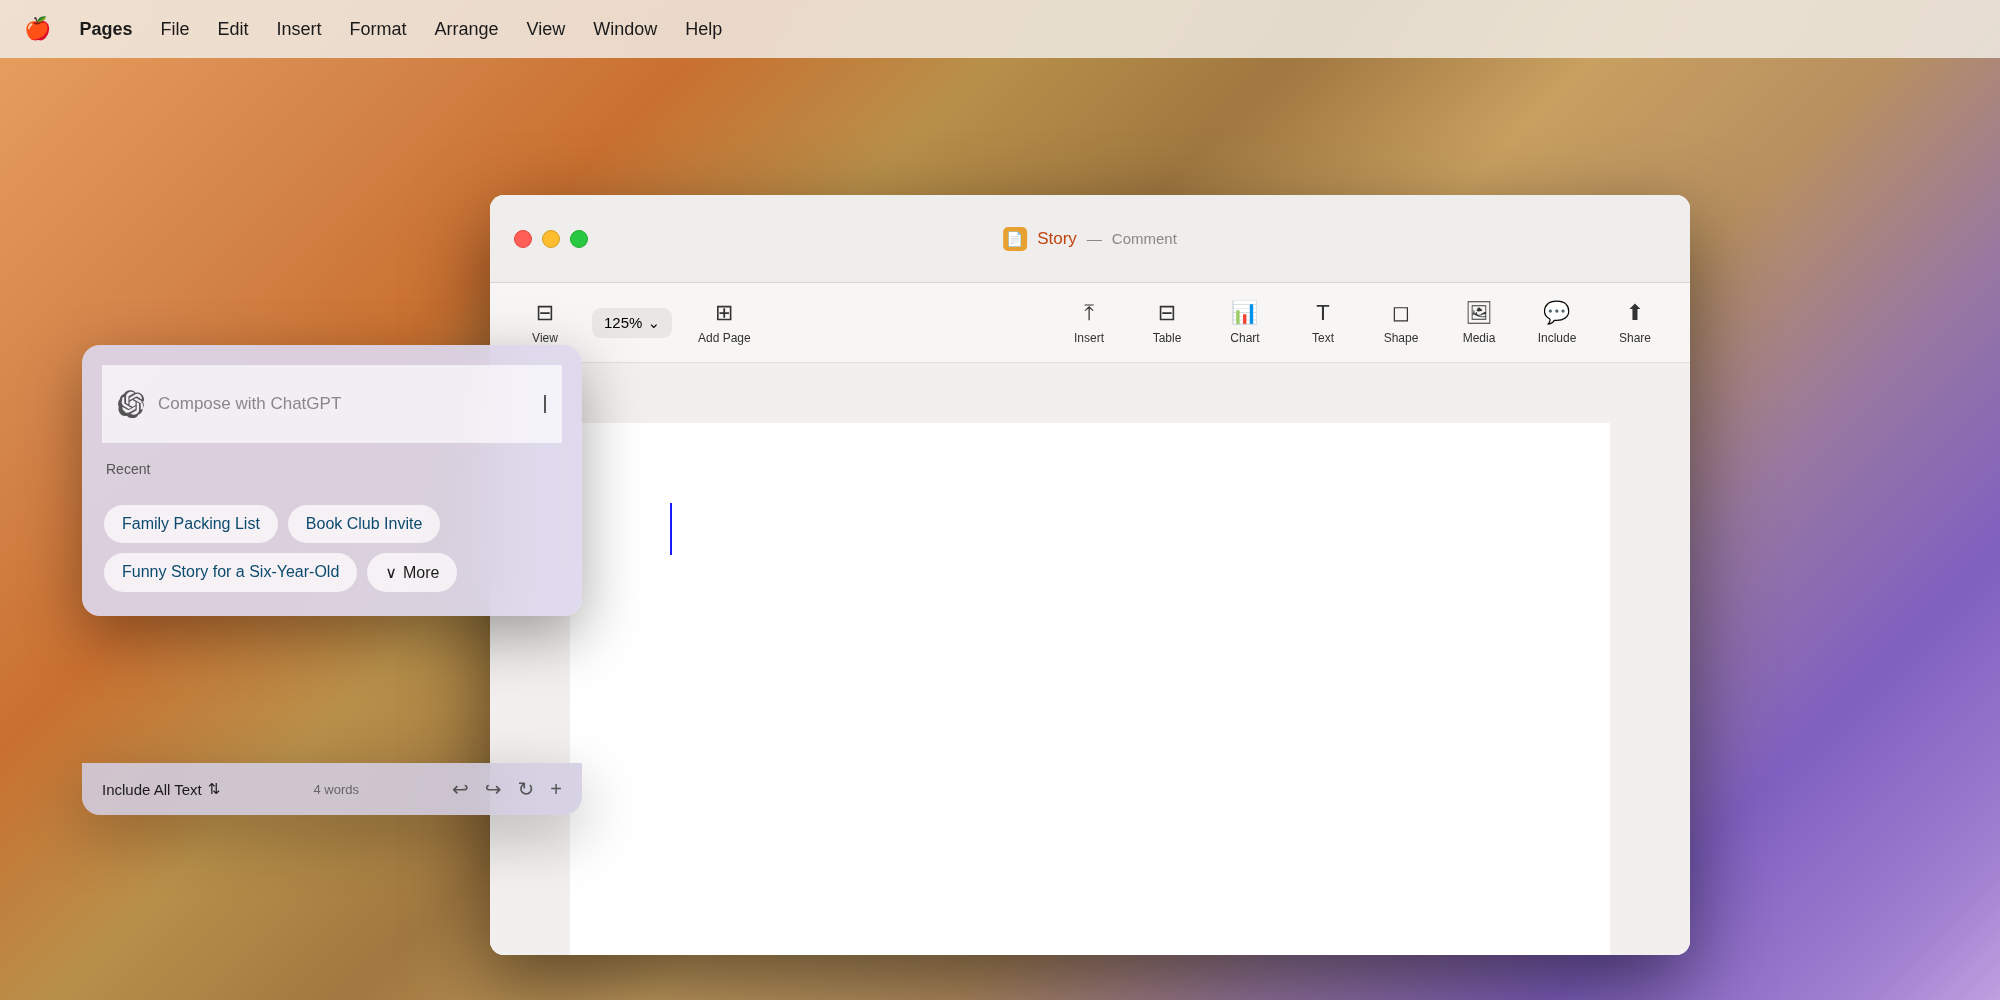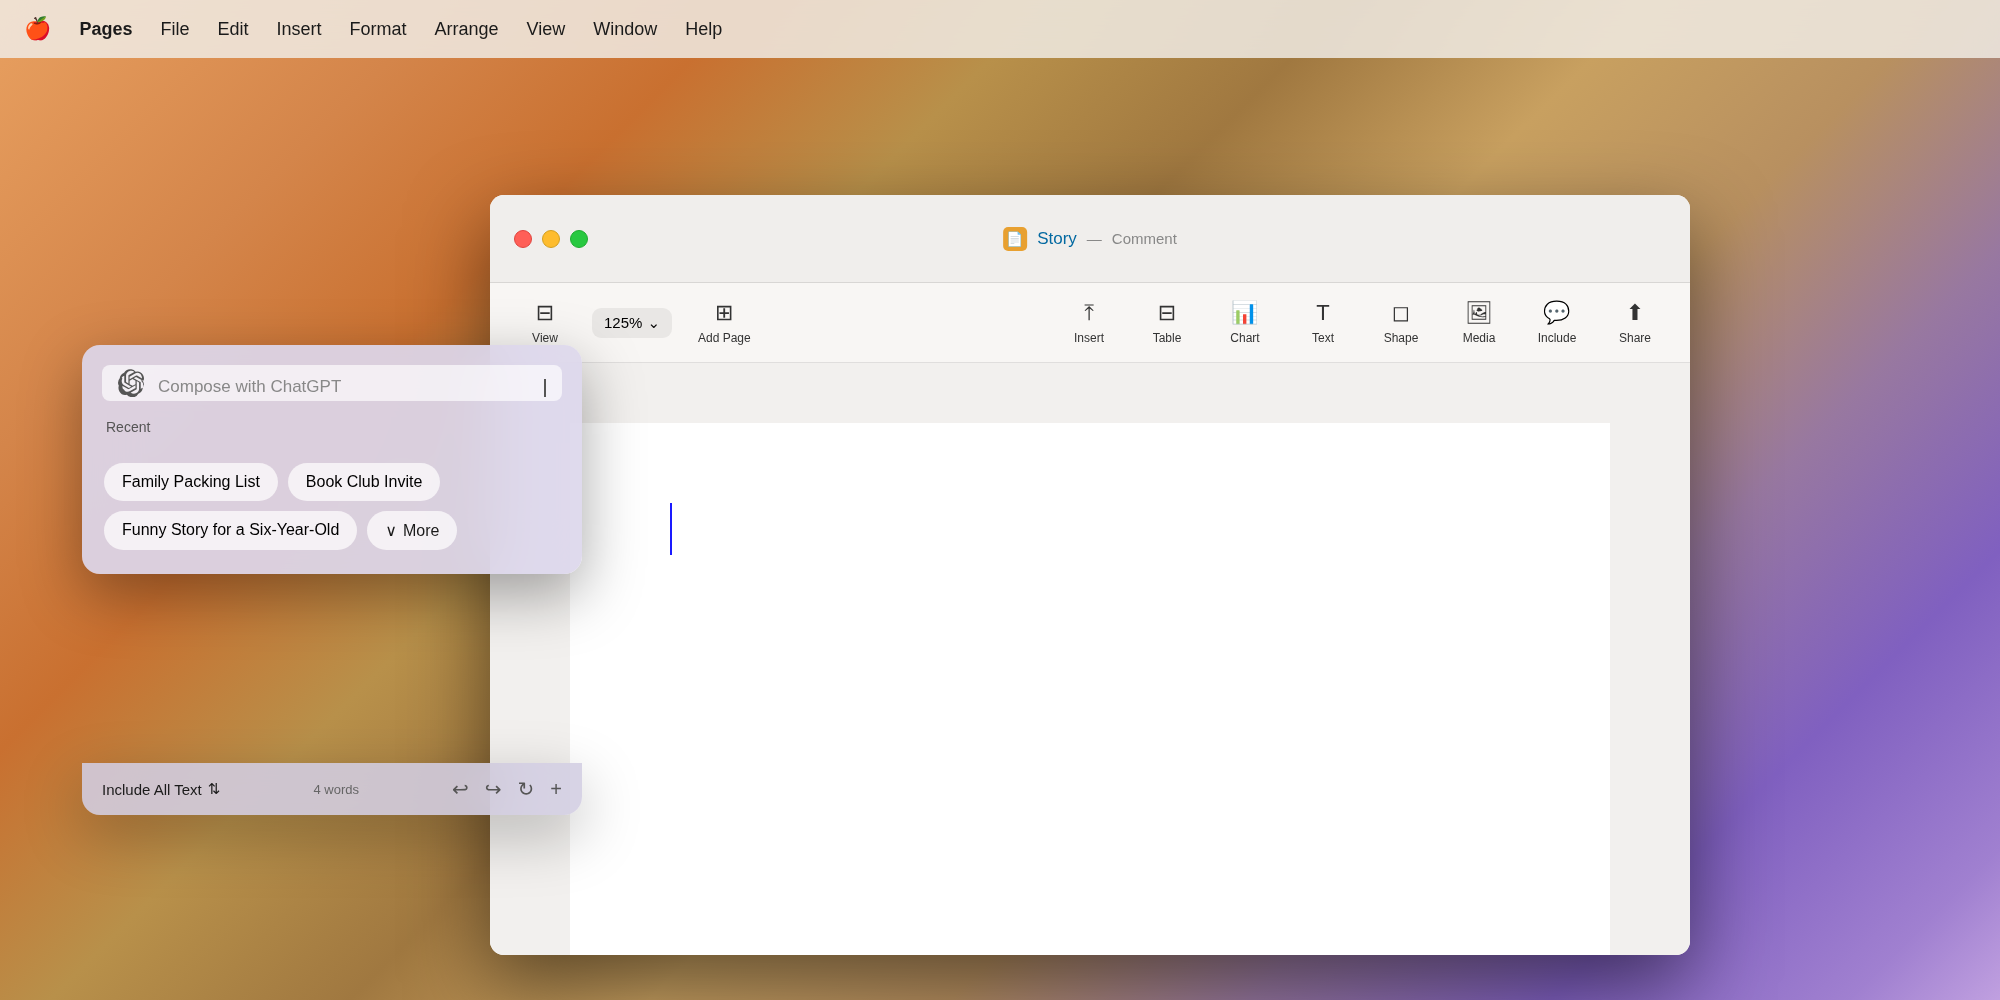--- a/index.html
+++ b/index.html
@@ -99,21 +99,21 @@
       background: #e8a030;
       border-radius: 5px;
       display: flex;
       align-items: center;
       justify-content: center;
       font-size: 14px;
     }
     .pages-title-text {
       font-size: 17px;
       font-weight: 500;
-      color: #0369a1;
+      color: #c2410c;
     }
     .pages-title-edited {
       font-size: 15px;
       color: #888;
       font-weight: 400;
     }
 
     
     .pages-toolbar {
       height: 80px;
@@ -188,24 +188,24 @@
       background: rgba(220, 215, 235, 0.92);
       backdrop-filter: blur(30px);
       border-radius: 18px;
       box-shadow: 0 20px 60px rgba(0,0,0,0.35);
       padding: 20px 20px 24px;
       z-index: 200;
     }
 
     .compose-input-row {
       display: flex;
-      align-items: flex-end;
+      align-items: center;
       background: rgba(255,255,255,0.65);
-      border-radius: 8px;
-      padding: 4px 16px;
+      border-radius: 0;
+      padding: 25px 16px;
       gap: 12px;
       margin-bottom: 18px;
     }
     .chatgpt-logo {
       width: 28px;
       height: 28px;
       flex-shrink: 0;
     }
     .compose-input {
       flex: 1;
@@ -238,21 +238,21 @@
       flex-wrap: wrap;
       gap: 10px;
       padding-left: 2px;
     }
 
     .chip {
       background: rgba(255,255,255,0.7);
       border-radius: 20px;
       padding: 10px 18px;
       font-size: 16px;
-      color: #000000;
+      color: #0c4a6e;
       cursor: pointer;
       white-space: nowrap;
     }
 
     .more-btn {
       display: flex;
       align-items: center;
       gap: 6px;
       background: rgba(255,255,255,0.7);
       border-radius: 20px;

